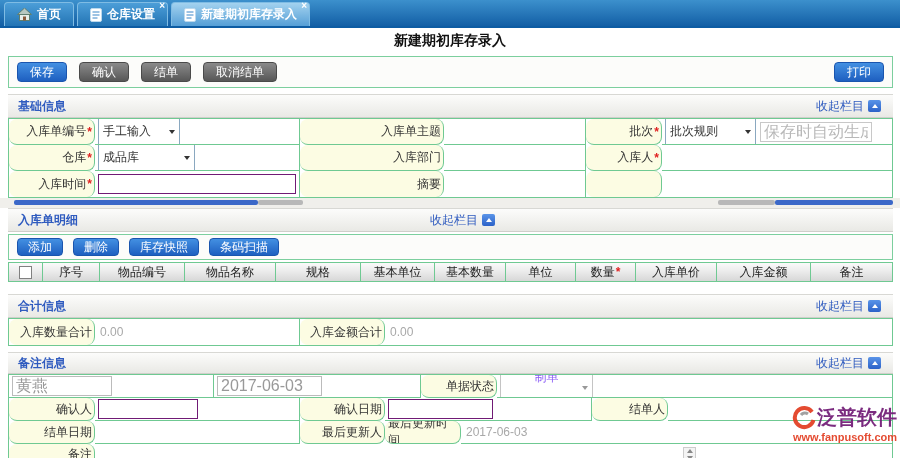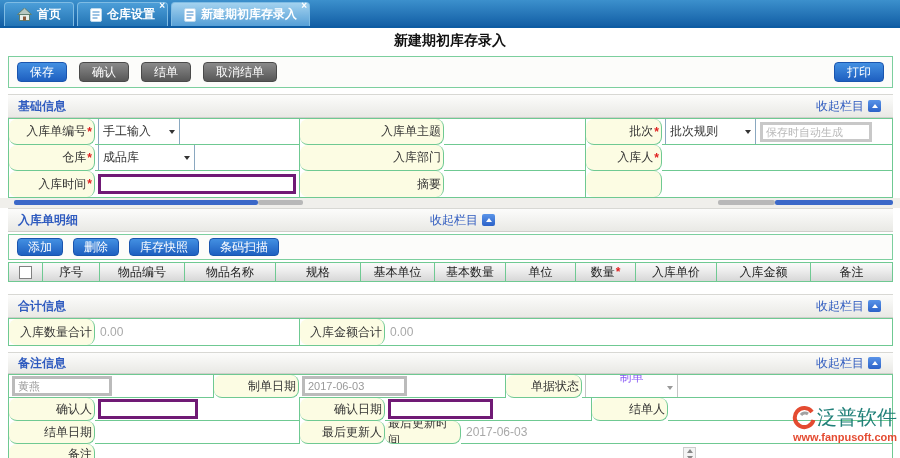--- a/index.html
+++ b/index.html
@@ -57,21 +57,21 @@
   .w85c { width:85px; } .w207 { width:207px; } .w76 { width:76px; }
 
   .sel { height:36px; background:#fff; border:1px solid #8aa8c0; display:flex; align-items:center;
          padding:0 4px; cursor:pointer; }
   .sel .arr { margin-left:auto; width:0; height:0; border-left:3px solid transparent; border-right:3px solid transparent;
               border-top:4px solid #333; }
   .sel.dis { border-color:#c4c4c4; color:#8b5cf6;flex-direction:column; }
   .sel.dis .arr { border-top-color:#999; }
   .sw80 { width:82px; } .sw95 { width:97px; } .sw90 { width:91px; } .sw93 { width:93px; }
 
-  input.tx { height:20px; border:3px solid #701a75; background:#fff; font-family:inherit; font-size:11px;
+  input.tx { height:20px; border:1px solid #701a75; background:#fff; font-family:inherit; font-size:16px;
              padding:0 3px; color:#333; }
   input.tx.ghost { border-color:#c8c8c8; color:#b8b8b8; }
   input.tx.ghost::placeholder { color:#b8b8b8; }
   input.tx.ro { border-color:#bbb; color:#999; }
   .w198 { width:198px; } .w112 { width:112px; margin-left:4px; } .w100 { width:100px; } .w105 { width:105px; }
   .graytext { color:#a8a8a8; padding-left:2px; }
 
   
   .sb-strip { position:relative; height:10px; background:#f0efeb; }
   .sb { position:absolute; top:2px; height:5px; border-radius:2px; }
@@ -96,21 +96,21 @@
   
   .spin { margin-left:585px; width:13px; height:16px; border:1px solid #ccc; background:#f4f4f4;
           display:flex; flex-direction:column; align-items:center; justify-content:space-around; cursor:pointer; }
   .spin i { width:0; height:0; border-left:3px solid transparent; border-right:3px solid transparent; }
   .spin .up { border-bottom:4px solid #888; }
   .spin .dn { border-top:4px solid #888; }
 
   
   .watermark { position:absolute; right:3px; top:404px; width:125px; text-align:right; opacity:.92; pointer-events:none; }
   .wm-row { display:flex; align-items:center; justify-content:flex-end; gap:1px; }
-  .wm-brand { font-family:"Liberation Serif","DejaVu Serif",serif; font-size:20px; font-weight:normal; color:#0f766e; }
+  .wm-brand { font-family:"Liberation Serif","DejaVu Serif",serif; font-size:20px; font-weight:bold; color:#701a75; }
   .wm-url { font-size:11px; color:#e23c20; font-weight:bold; }
 </style>
 </head>
 <body>
 
 <div class="screen">
 
   <div class="tabbar">
     <div class="tab">
       <span class="icon-house">
@@ -316,23 +316,20 @@
         <span class="collapse-icon">
             <i></i>
           </span>
       </span>
     </div>
     <div class="ftable remark">
       <div class="frow h23">
         <div class="fcell w205">
           <input class="tx ro w100" value="黄燕" style="">
         </div>
-        <div class="fcell lab w85c">
-          <span>制单日期</span>
-        </div>
         <div class="fcell w207">
           <input class="tx ro w105" value="2017-06-03" style="">
         </div>
         <div class="fcell lab w76">
           <span>单据状态</span>
         </div>
         <div class="fcell">
           <div class="sel dis sw93">
             <span>制单</span>
               <i class="arr"></i>

